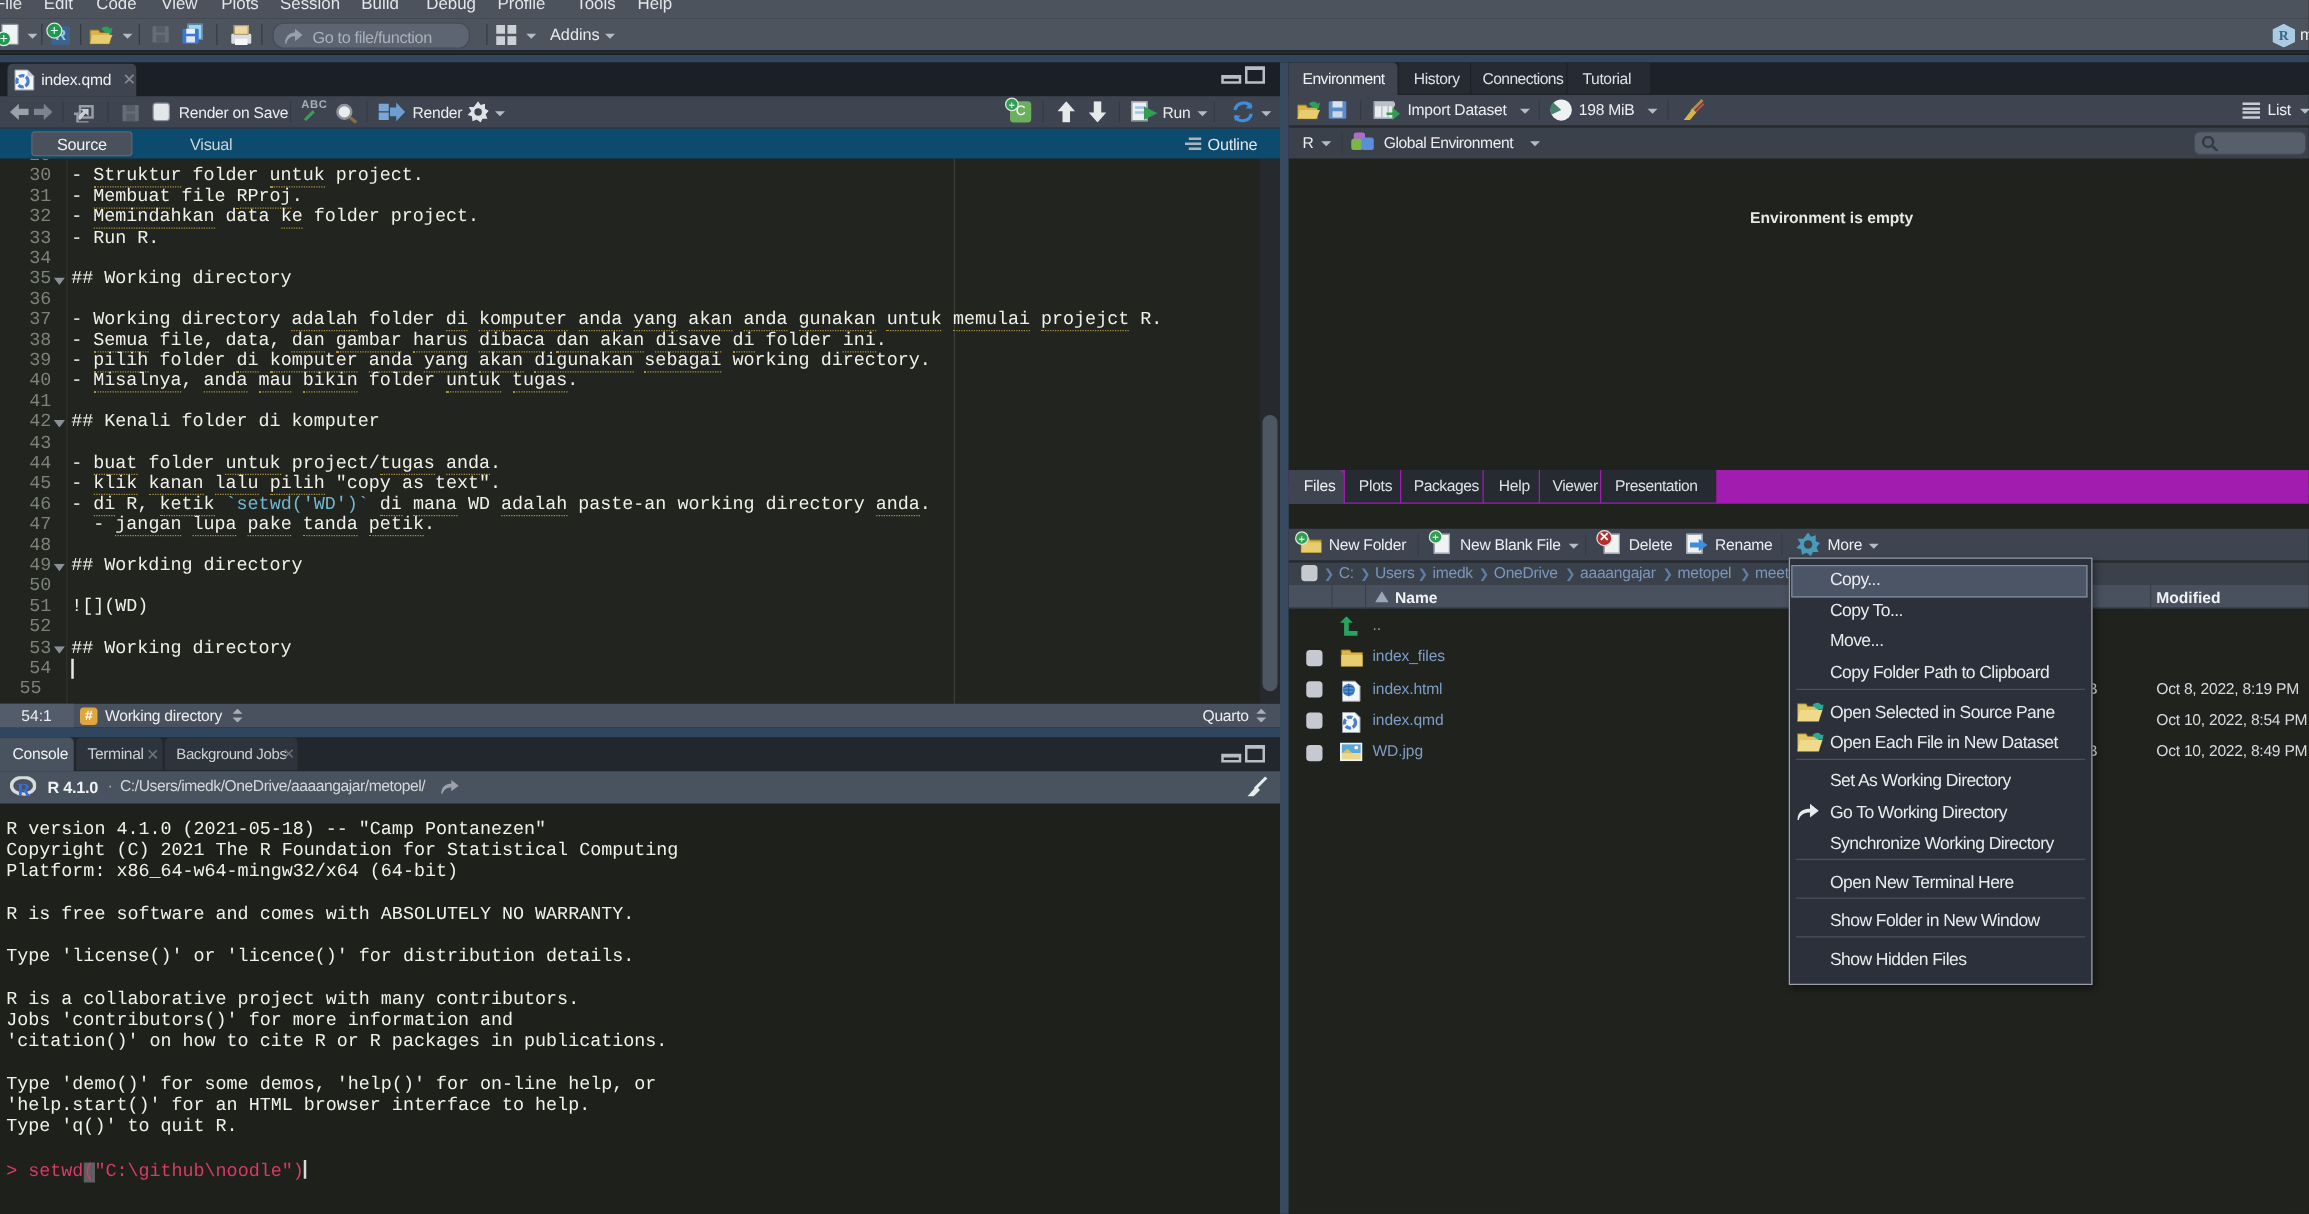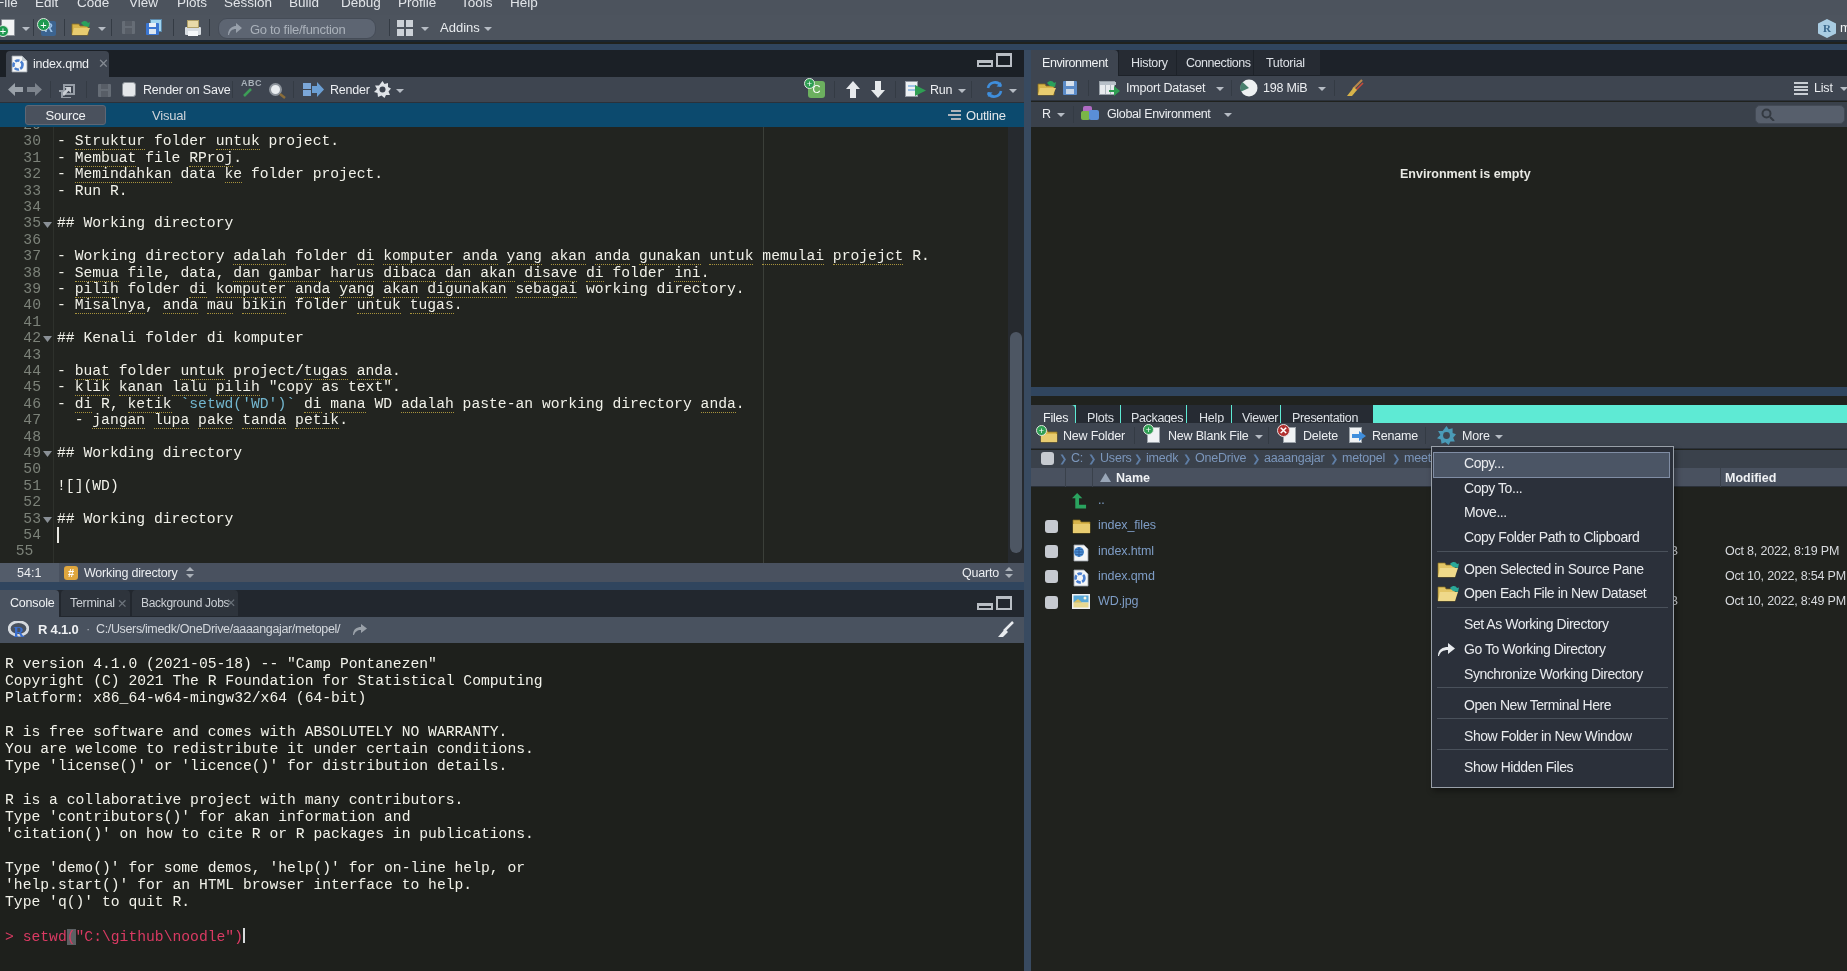--- a/index.html
+++ b/index.html
@@ -291,24 +291,23 @@
 <svg class="abs" style="left:995px;top:4px" width="20" height="18" viewBox="0 0 20 18">
  <line x1="18" y1="1" x2="9" y2="10" stroke="#e8ebee" stroke-width="2.5"></line>
  <path d="M10 8 L13 11 L8 16 L3 16 Z" fill="#e8ebee"></path>
     </svg>
 </div>
 <div class="abs" style="left:0;top:643px;width:1024px;height:328px;background:#1e201c;overflow:hidden">
     <div class="abs mono" style="left:5px;top:12.5px;color:#f2f2ea;font-size:14.7px;line-height:17.06px;white-space:pre">R version 4.1.0 (2021-05-18) -- "Camp Pontanezen"</div>
     <div class="abs mono" style="left:5px;top:29.5px;color:#f2f2ea;font-size:14.7px;line-height:17.06px;white-space:pre">Copyright (C) 2021 The R Foundation for Statistical Computing</div>
     <div class="abs mono" style="left:5px;top:46.6px;color:#f2f2ea;font-size:14.7px;line-height:17.06px;white-space:pre">Platform: x86_64-w64-mingw32/x64 (64-bit)</div>
     <div class="abs mono" style="left:5px;top:80.7px;color:#f2f2ea;font-size:14.7px;line-height:17.06px;white-space:pre">R is free software and comes with ABSOLUTELY NO WARRANTY.</div>
-    <div class="abs mono" style="left:5px;top:97.8px;color:#f2f2ea;font-size:14.7px;line-height:17.06px;white-space:pre">You are welcome to redistribute it under certain conditions.</div>
     <div class="abs mono" style="left:5px;top:114.8px;color:#f2f2ea;font-size:14.7px;line-height:17.06px;white-space:pre">Type 'license()' or 'licence()' for distribution details.</div>
     <div class="abs mono" style="left:5px;top:148.9px;color:#f2f2ea;font-size:14.7px;line-height:17.06px;white-space:pre">R is a collaborative project with many contributors.</div>
-    <div class="abs mono" style="left:5px;top:166.0px;color:#f2f2ea;font-size:14.7px;line-height:17.06px;white-space:pre">Type 'contributors()' for akan information and</div>
+    <div class="abs mono" style="left:5px;top:166.0px;color:#f2f2ea;font-size:14.7px;line-height:17.06px;white-space:pre">Jobs 'contributors()' for more information and</div>
     <div class="abs mono" style="left:5px;top:183.1px;color:#f2f2ea;font-size:14.7px;line-height:17.06px;white-space:pre">'citation()' on how to cite R or R packages in publications.</div>
     <div class="abs mono" style="left:5px;top:217.2px;color:#f2f2ea;font-size:14.7px;line-height:17.06px;white-space:pre">Type 'demo()' for some demos, 'help()' for on-line help, or</div>
     <div class="abs mono" style="left:5px;top:234.2px;color:#f2f2ea;font-size:14.7px;line-height:17.06px;white-space:pre">'help.start()' for an HTML browser interface to help.</div>
     <div class="abs mono" style="left:5px;top:251.3px;color:#f2f2ea;font-size:14.7px;line-height:17.06px;white-space:pre">Type 'q()' to quit R.</div>
     <div class="abs mono" style="left:5px;top:285.4px;color:#da3a63;font-size:14.7px;line-height:17.06px;white-space:pre">&gt; setwd<span style="background:#5c6063">(</span>"C:\github\noodle")<span style="display:inline-block;width:2px;height:15px;background:#d8dadc;vertical-align:-2px"></span></div>
   </div>
 <div class="abs" style="left:1024px;top:50px;width:7px;height:921px;background:#384a60"></div>
 <div class="abs" style="left:1031px;top:50px;width:816px;height:26px;background:#1d2229">
 <div class="abs" style="left:0;top:0;width:87px;height:26px;background:#3e4550;border-radius:0 4px 0 0;color:#f0f2f4;font-size:12.5px;letter-spacing:-0.4px;overflow:hidden">
       <span class="abs" style="left:11px;top:6px;white-space:nowrap">Environment</span>
@@ -379,21 +378,21 @@
  <svg class="abs" style="left:5px;top:2px" width="14" height="13" viewBox="0 0 14 13">
   <circle cx="5.5" cy="5.5" r="4" fill="none" stroke="#343a42" stroke-width="2"></circle>
   <line x1="9" y1="9" x2="13" y2="13" stroke="#343a42" stroke-width="2"></line>
       </svg>
     </div>
 </div>
 <div class="abs" style="left:1031px;top:127px;width:816px;height:260px;background:#20221e">
 <span class="abs" style="left:369px;top:40px;color:#e8e9e4;font-size:12.5px;font-weight:bold">Environment is empty</span>
 </div>
 <div class="abs" style="left:1031px;top:387px;width:816px;height:9px;background:#30455e"></div>
-<div class="abs" style="left:1031px;top:405px;width:816px;height:27px;background:#5eead4">
+<div class="abs" style="left:1031px;top:376px;width:816px;height:27px;background:#a21caf">
 <div class="abs" style="left:0;top:0;width:44px;height:27px;background:#3e4550;border-radius:0 4px 0 0;color:#f0f2f4;font-size:12.5px;letter-spacing:-0.2px;overflow:hidden">
       <span class="abs" style="left:12px;top:6px;white-space:nowrap">Files</span>
     </div>
 <div class="abs" style="left:45px;top:0;width:44px;height:26px;background:#262b33;color:#dde1e6;font-size:12.5px;letter-spacing:-0.2px;overflow:hidden">
       <span class="abs" style="left:11px;top:6px;white-space:nowrap">Plots</span>
     </div>
 <div class="abs" style="left:90px;top:0;width:65px;height:26px;background:#262b33;color:#dde1e6;font-size:12.5px;letter-spacing:-0.35px;overflow:hidden">
       <span class="abs" style="left:10px;top:6px;white-space:nowrap">Packages</span>
     </div>
 <div class="abs" style="left:156px;top:0;width:44px;height:26px;background:#262b33;color:#dde1e6;font-size:12.5px;letter-spacing:-0.2px;overflow:hidden">

